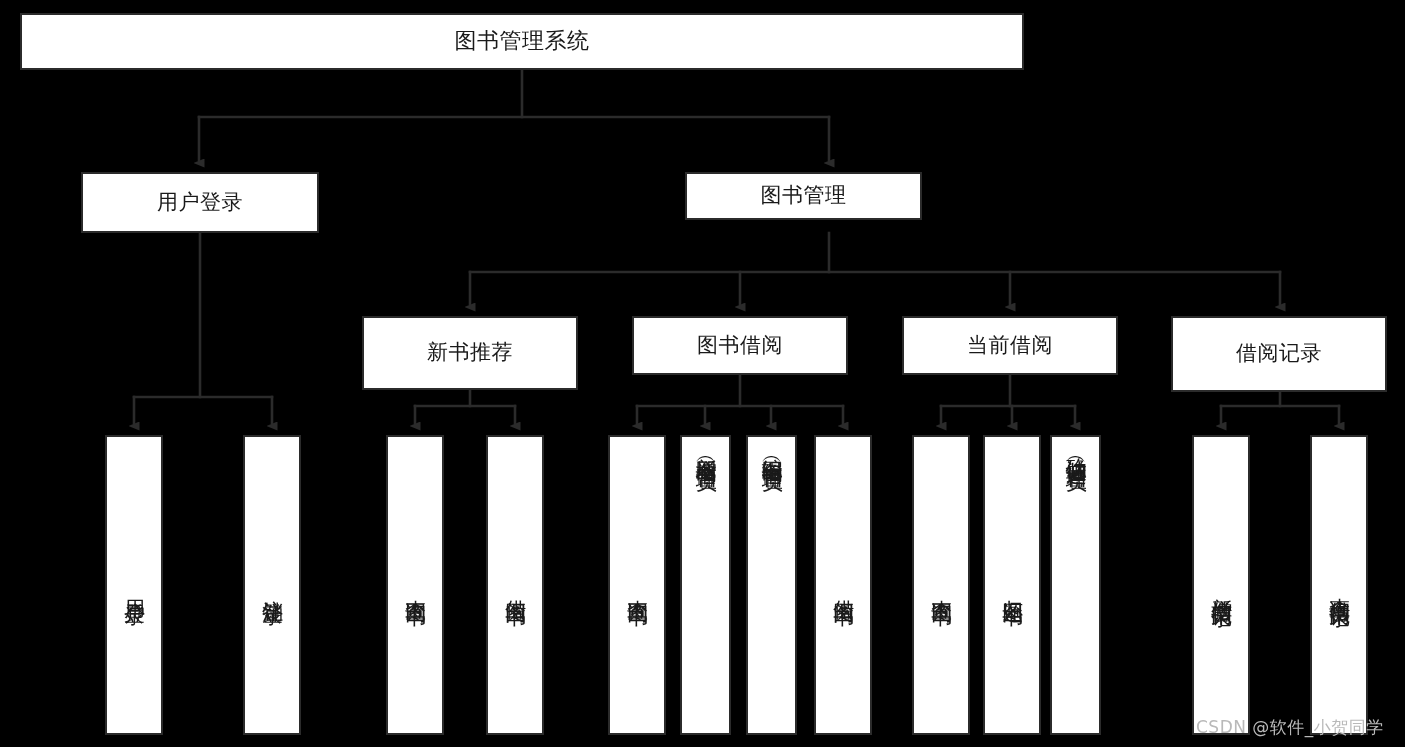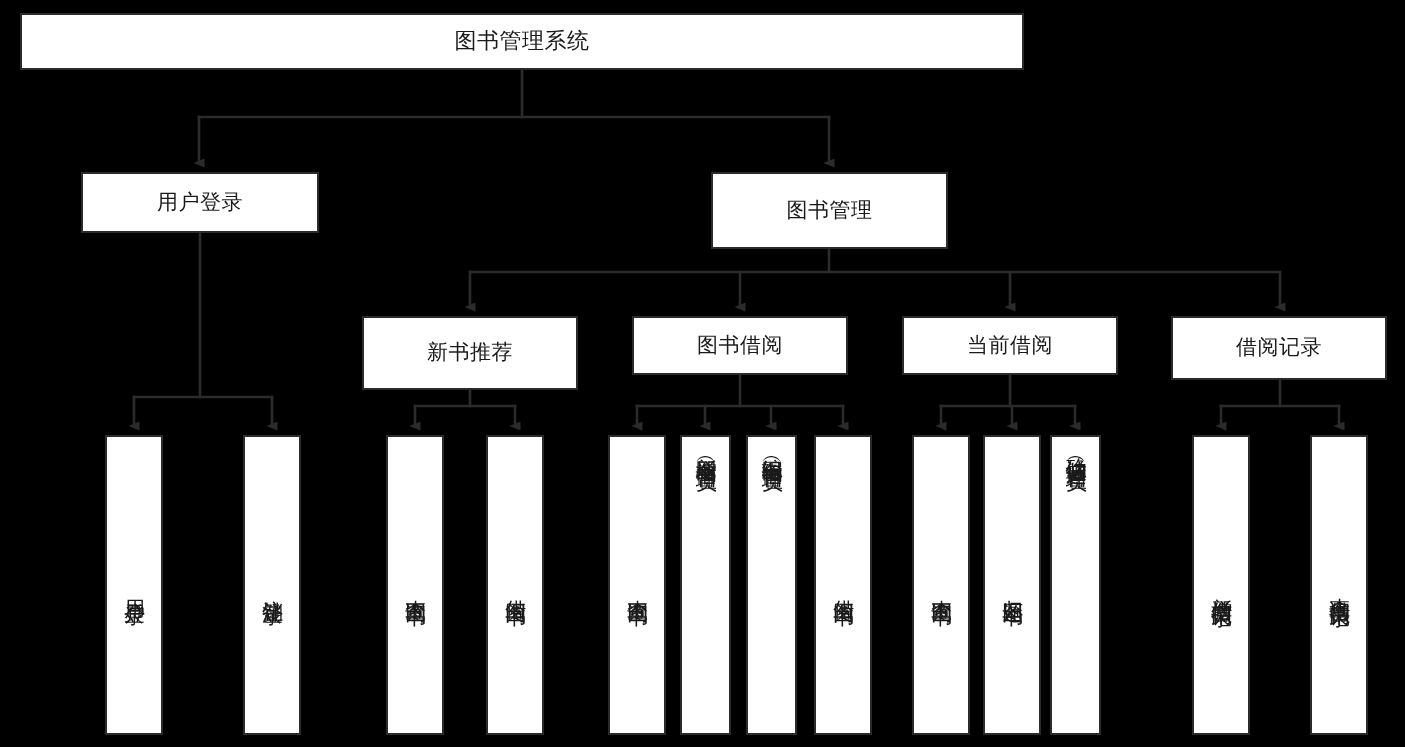--- a/index.html
+++ b/index.html
@@ -142,37 +142,37 @@
   </svg>
 
   <div class="node root" style="left:20px; top:13px; width:1004px; height:57px;">
     <span class="label-h">图书管理系统</span>
   </div>
 
   <div class="node" style="left:81px; top:172px; width:238px; height:61px;">
     <span class="label-h">用户登录</span>
   </div>
 
-  <div class="node" style="left:711px; top:172px; width:237px; height:77px;">
+  <div class="node" style="left:685px; top:172px; width:237px; height:48px;">
     <span class="label-h">图书管理</span>
   </div>
 
   <div class="node" style="left:362px; top:316px; width:216px; height:74px;">
     <span class="label-h">新书推荐</span>
   </div>
 
   <div class="node" style="left:632px; top:316px; width:216px; height:59px;">
     <span class="label-h">图书借阅</span>
   </div>
 
   <div class="node" style="left:902px; top:316px; width:216px; height:59px;">
     <span class="label-h">当前借阅</span>
   </div>
 
-  <div class="node" style="left:1171px; top:316px; width:216px; height:64px;">
+  <div class="node" style="left:1171px; top:316px; width:216px; height:76px;">
     <span class="label-h">借阅记录</span>
   </div>
 
   <div class="node leaf" style="left:105px; top:435px; width:58px; height:300px;">
     <div class="leaf-inner vcenter">
       <span class="label-v">用户登录</span>
     </div>
   </div>
 
   <div class="node leaf" style="left:243px; top:435px; width:58px; height:300px;">
@@ -240,14 +240,15 @@
       <span class="label-v">新增借阅记录</span>
     </div>
   </div>
 
   <div class="node leaf" style="left:1310px; top:435px; width:58px; height:300px;">
     <div class="leaf-inner vcenter">
       <span class="label-v">查询借阅记录</span>
     </div>
   </div>
 
+  <div class="watermark" style="left:1196px; top:716px;">CSDN @软件_小贺同学</div>
 
 </div>
 
 </body></html>

